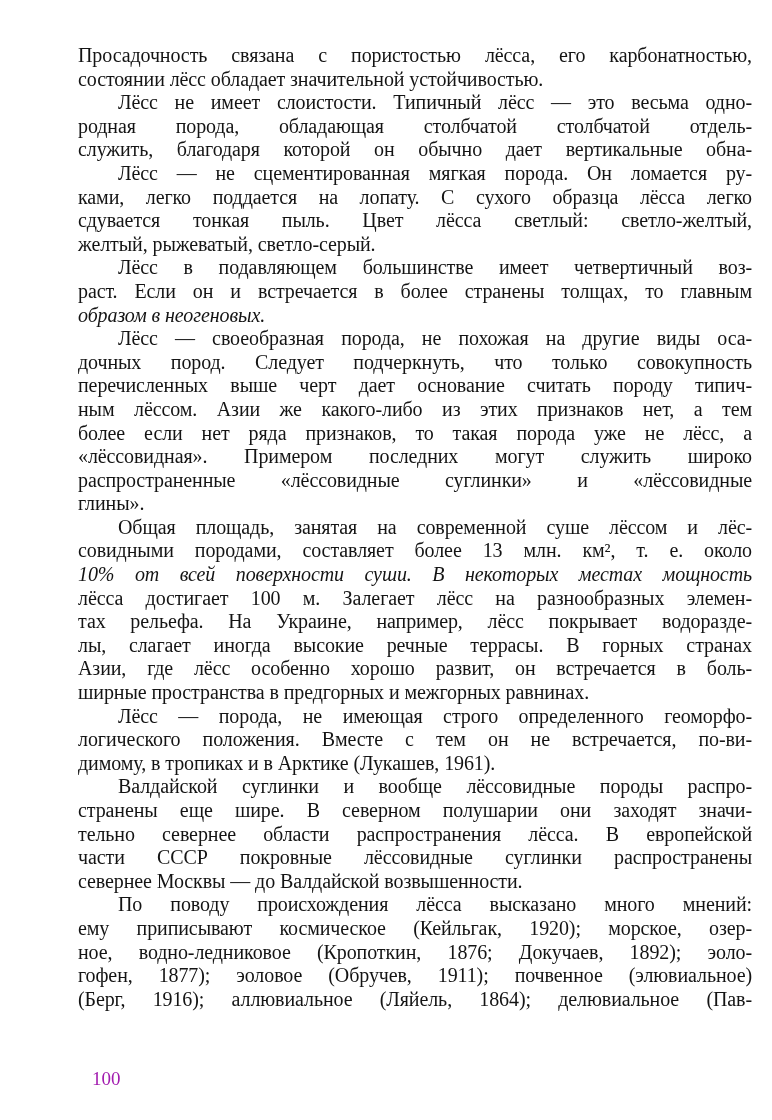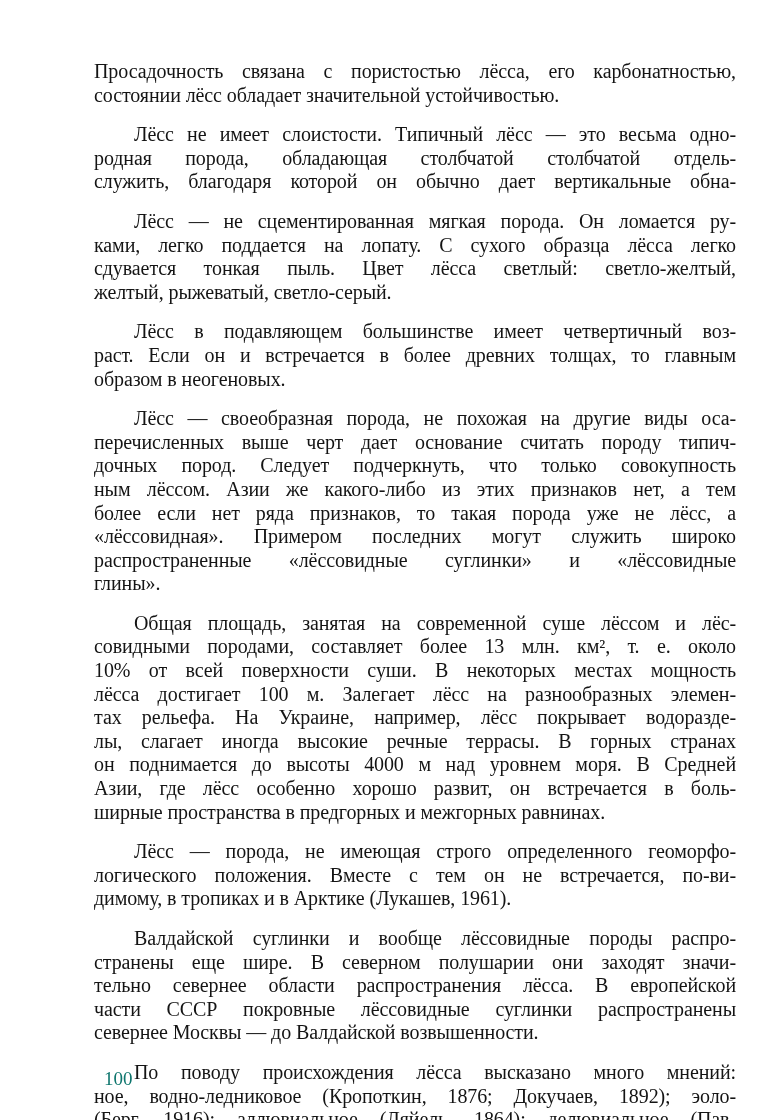--- a/index.html
+++ b/index.html
@@ -15,21 +15,21 @@
       font-family: "Liberation Serif", "DejaVu Serif", serif;
       color: #141414;
     }
     .page {
       position: absolute;
       left: 78px;
       top: 44px;
       width: 674px;
     }
     .para {
-      margin: 16px;
+      margin: 0;
       font-size: 20px;
       line-height: 23.6px;
       text-align: justify;
       text-indent: 0;
       letter-spacing: -0.1px;
       font-stretch: condensed;
       transform-origin: left top;
     }
     .para .line {
       display: block;
@@ -40,25 +40,25 @@
       overflow: visible;
     }
     .para .line.last {
       text-align-last: left;
     }
     .para .line.first {
       padding-left: 40px;
     }
     .page-number {
       position: absolute;
-      left: 104px;
+      left: 92px;
       top: 1068px;
       font-size: 19px;
       font-family: "Liberation Serif", "DejaVu Serif", serif;
-      color: #0f766e;
+      color: #a21caf;
     }
   </style>
 </head>
 <body>
 
 <div class="page">
 
   <p class="para">
     <span class="line" style="white-space: nowrap;">Просадочность связана с пористостью лёсса, его карбонатностью,</span>
     <span class="line last" style="white-space: nowrap;">состоянии лёсс обладает значительной устойчивостью.</span>
@@ -72,63 +72,64 @@
 
   <p class="para">
     <span class="line first" style="white-space: nowrap;">Лёсс — не сцементированная мягкая порода. Он ломается ру-</span>
     <span class="line" style="white-space: nowrap;">ками, легко поддается на лопату. С сухого образца лёсса легко</span>
     <span class="line" style="white-space: nowrap;">сдувается тонкая пыль. Цвет лёсса светлый: светло-желтый,</span>
     <span class="line last" style="white-space: nowrap;">желтый, рыжеватый, светло-серый.</span>
   </p>
 
   <p class="para">
     <span class="line first" style="white-space: nowrap;">Лёсс в подавляющем большинстве имеет четвертичный воз-</span>
-    <span class="line" style="white-space: nowrap;">раст. Если он и встречается в более древних толщах, то главным</span>
-    <span class="line last" style="white-space: nowrap;">образом в неогеновых.</span>
+    <span class="line" style="white-space: nowrap;">раст. Если он и встречается в более странены толщах, то главным</span>
+    <span class="line last" style="white-space: nowrap; font-style: italic;">образом в неогеновых.</span>
   </p>
 
   <p class="para">
     <span class="line first" style="white-space: nowrap;">Лёсс — своеобразная порода, не похожая на другие виды оса-</span>
+    <span class="line" style="white-space: nowrap;">дочных пород. Следует подчеркнуть, что только совокупность</span>
     <span class="line" style="white-space: nowrap;">перечисленных выше черт дает основание считать породу типич-</span>
-    <span class="line" style="white-space: nowrap;">дочных пород. Следует подчеркнуть, что только совокупность</span>
     <span class="line" style="white-space: nowrap;">ным лёссом. Азии же какого-либо из этих признаков нет, а тем</span>
     <span class="line" style="white-space: nowrap;">более если нет ряда признаков, то такая порода уже не лёсс, а</span>
     <span class="line" style="white-space: nowrap;">«лёссовидная». Примером последних могут служить широко</span>
     <span class="line" style="white-space: nowrap;">распространенные «лёссовидные суглинки» и «лёссовидные</span>
     <span class="line last" style="white-space: nowrap;">глины».</span>
   </p>
 
   <p class="para">
     <span class="line first" style="white-space: nowrap;">Общая площадь, занятая на современной суше лёссом и лёс-</span>
     <span class="line" style="white-space: nowrap;">совидными породами, составляет более 13 млн. км², т. е. около</span>
-    <span class="line" style="white-space: nowrap;">10% от всей поверхности суши. В некоторых местах мощность</span>
+    <span class="line" style="white-space: nowrap; font-style: italic;">10% от всей поверхности суши. В некоторых местах мощность</span>
     <span class="line" style="white-space: nowrap;">лёсса достигает 100 м. Залегает лёсс на разнообразных элемен-</span>
     <span class="line" style="white-space: nowrap;">тах рельефа. На Украине, например, лёсс покрывает водоразде-</span>
     <span class="line" style="white-space: nowrap;">лы, слагает иногда высокие речные террасы. В горных странах</span>
-    <span class="line" style="white-space: nowrap;">он поднимается до высоты 4000 м над уровнем моря. В Средней</span>
     <span class="line" style="white-space: nowrap;">Азии, где лёсс особенно хорошо развит, он встречается в боль-</span>
     <span class="line last" style="white-space: nowrap;">ширные пространства в предгорных и межгорных равнинах.</span>
   </p>
 
   <p class="para">
     <span class="line first" style="white-space: nowrap;">Лёсс — порода, не имеющая строго определенного геоморфо-</span>
     <span class="line" style="white-space: nowrap;">логического положения. Вместе с тем он не встречается, по-ви-</span>
     <span class="line last" style="white-space: nowrap;">димому, в тропиках и в Арктике (Лукашев, 1961).</span>
   </p>
 
   <p class="para">
     <span class="line first" style="white-space: nowrap;">Валдайской суглинки и вообще лёссовидные породы распро-</span>
     <span class="line" style="white-space: nowrap;">странены еще шире. В северном полушарии они заходят значи-</span>
     <span class="line" style="white-space: nowrap;">тельно севернее области распространения лёсса. В европейской</span>
     <span class="line" style="white-space: nowrap;">части СССР покровные лёссовидные суглинки распространены</span>
     <span class="line last" style="white-space: nowrap;">севернее Москвы — до Валдайской возвышенности.</span>
   </p>
 
   <p class="para">
     <span class="line first" style="white-space: nowrap;">По поводу происхождения лёсса высказано много мнений:</span>
+    <span class="line" style="white-space: nowrap;">ему приписывают космическое (Кейльгак, 1920); морское, озер-</span>
     <span class="line" style="white-space: nowrap;">ное, водно-ледниковое (Кропоткин, 1876; Докучаев, 1892); эоло-</span>
+    <span class="line" style="white-space: nowrap;">гофен, 1877); эоловое (Обручев, 1911); почвенное (элювиальное)</span>
     <span class="line" style="white-space: nowrap;">(Берг, 1916); аллювиальное (Ляйель, 1864); делювиальное (Пав-</span>
 
   </p>
 
 </div>
 
 <div class="page-number">100</div>
 
 </body></html>

